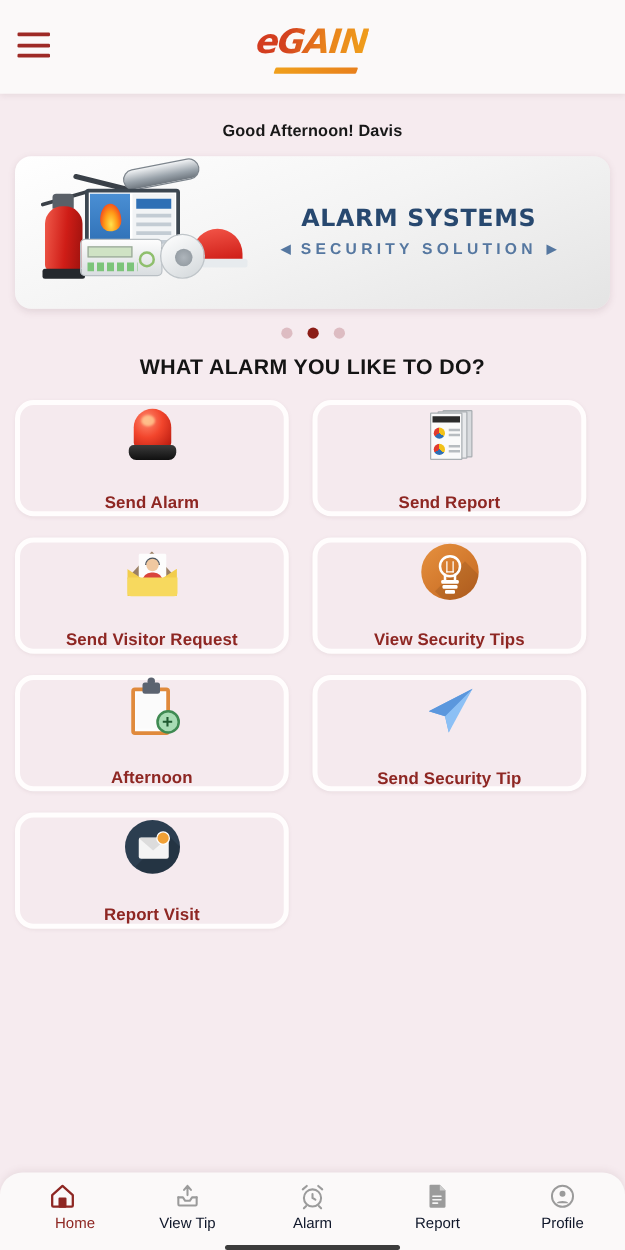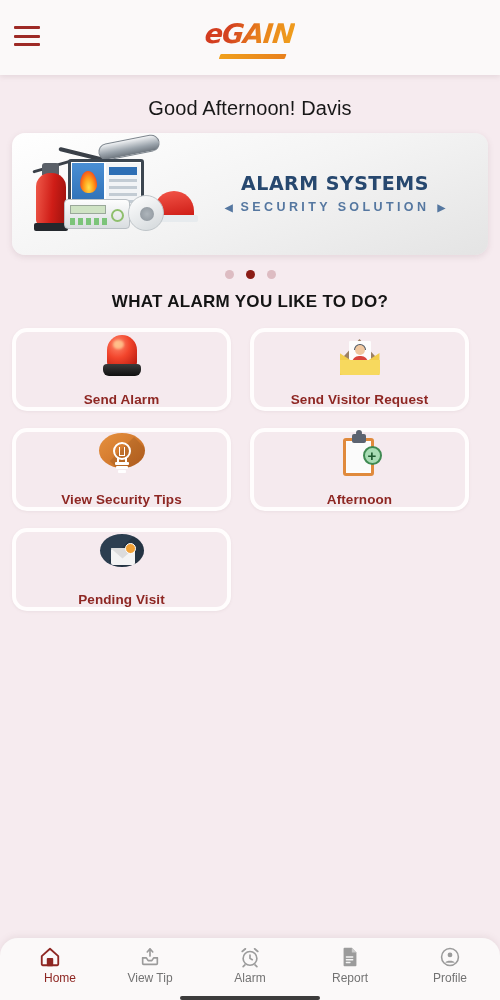--- a/index.html
+++ b/index.html
@@ -46,21 +46,21 @@
   .logo-swoosh {
     position:absolute; top:34px; left:50%; transform:translateX(-46%) skewX(-20deg);
     width:66px; height:5px;
     background:linear-gradient(90deg,#f0a01c,#e8801c);
     border-radius:1px;
   }
 
   
   .greeting {
     text-align:center;
-    font-size:20px; font-weight:normal;
+    font-size:13px; font-weight:bold;
     color:#181818;
     padding:22px 0 13px;
     letter-spacing:.1px;
   }
 
   
   .banner {
     margin:0 12px;
     height:122px;
     border-radius:13px;
@@ -133,21 +133,21 @@
     text-align:center;
     font-size:17px; font-weight:bold;
     color:#141414;
     letter-spacing:.3px;
     padding-bottom:16px;
   }
 
   
   .grid { padding:0 12px; display:flex; flex-wrap:wrap; gap:17px 19px; }
   .card {
-    width:219px; height:83px;
+    width:219px; height:93px;
     background:#f5eaee;
     border:4px solid #fffdfd;
     border-radius:15px;
     display:flex; flex-direction:column;
     align-items:center; justify-content:center;
     gap:23px;
     cursor:pointer;
     box-shadow:0 1px 3px rgba(150,120,130,.10);
   }
   .card-label {
@@ -230,21 +230,21 @@
     position:absolute; left:0; right:0; bottom:0;
     height:62px;
     background:#fbf9f9;
     border-radius:18px 18px 0 0;
     display:flex; align-items:flex-start; justify-content:space-around;
     padding-top:8px;
     box-shadow:0 -2px 6px rgba(130,100,110,.10);
   }
   .nav-item { display:flex; flex-direction:column; align-items:center; gap:3px; width:92px; cursor:pointer; }
   .nav-item svg { width:22px; height:22px; display:block; }
-  .nav-label { font-size:12px; color:#737373; }
+  .nav-label { font-size:12px; color:#0f172a; }
   .nav-item.active .nav-label { color:#8e2723;margin-left:20px; }
   .home-indicator { position:absolute; left:50%; transform:translateX(-50%); bottom:0;
     width:140px; height:4px; border-radius:3px; background:#3c3c3c; }
 </style>
 </head>
 <body>
 
 <div class="header">
   <div class="hamburger">
     <i></i>
@@ -308,20 +308,35 @@
 
   <div class="card">
     <div class="ic ic-siren">
       <span class="dome"></span>
         <span class="glow"></span>
         <span class="base"></span>
     </div>
     <div class="card-label">Send Alarm</div>
   </div>
 
+  <div class="card">
+    <div class="ic ic-report">
+      <span class="sheet s3"></span>
+        <span class="sheet s2"></span>
+        <span class="sheet s1"></span>
+      <span class="bar"></span>
+      <span class="pie p1"></span>
+        <span class="ln" style="top:19px"></span>
+        <span class="ln" style="top:23px"></span>
+      <span class="pie p2"></span>
+        <span class="ln" style="top:32px"></span>
+        <span class="ln" style="top:36px"></span>
+    </div>
+    <div class="card-label">Send Report</div>
+  </div>
 
   <div class="card">
     <div class="ic ic-env">
       <span class="flapback"></span>
       <span class="card-w"></span>
         <span class="hair"></span>
         <span class="head"></span>
         <span class="body"></span>
       <span class="wall-l"></span>
         <span class="wall-r"></span>
@@ -348,30 +363,40 @@
   <div class="card">
     <div class="ic ic-clip">
       <span class="board"></span>
         <span class="inner"></span>
         <span class="clip"></span>
       <span class="plus">+</span>
     </div>
     <div class="card-label">Afternoon</div>
   </div>
 
+  <div class="card">
+    <div class="ic ic-plane">
+      <svg viewBox="0 0 48 48">
+        <path d="M42 7 L7 25 L20 29 L23 42 L30 26 Z" fill="#6fa8e8"></path>
+        <path d="M42 7 L20 29 L23 42 Z" fill="#8cc0f5"></path>
+        <path d="M42 7 L7 25 L20 29 Z" fill="#5b97dd"></path>
+      </svg>
+    </div>
+    <div class="card-label">Send Security Tip</div>
+  </div>
 
   <div class="card">
     <div class="ic ic-pend">
       <span class="circ">
           <span class="shadow"></span>
         </span>
       <span class="env"></span>
         <span class="badge"></span>
     </div>
-    <div class="card-label">Pending Visit</div>
+    <div class="card-label">Report Visit</div>
   </div>
 
 </div>
 
 <div class="bottomnav">
 
   <div class="nav-item active">
     <span>
       <svg viewBox="0 0 24 24" fill="none" stroke="#8e2723" stroke-width="2" stroke-linejoin="round">
         <path d="M3 11 L12 3 L21 11 V20 A1 1 0 0 1 20 21 H4 A1 1 0 0 1 3 20 Z"></path>

